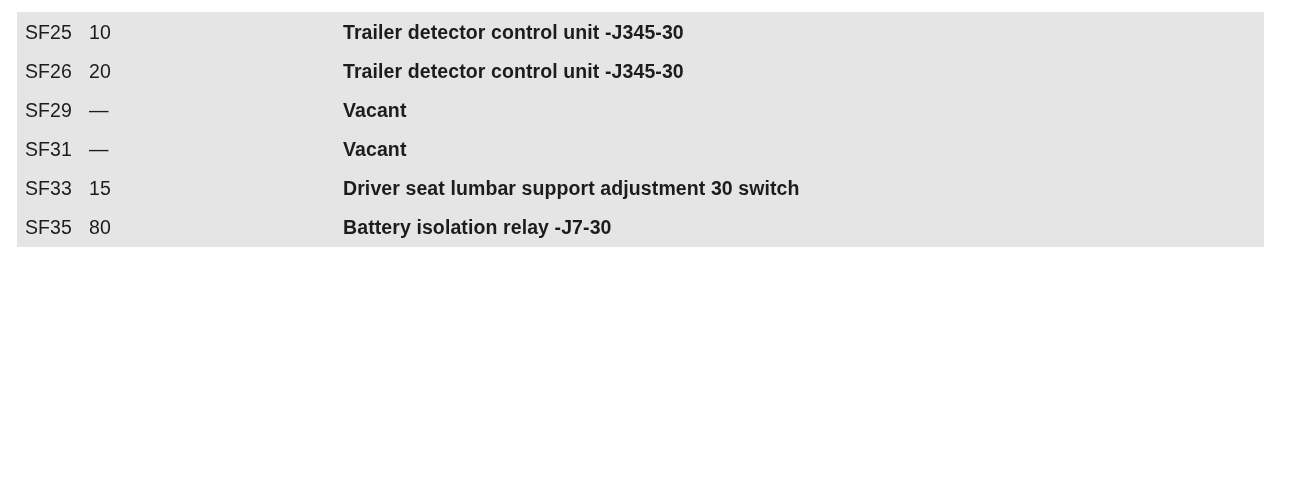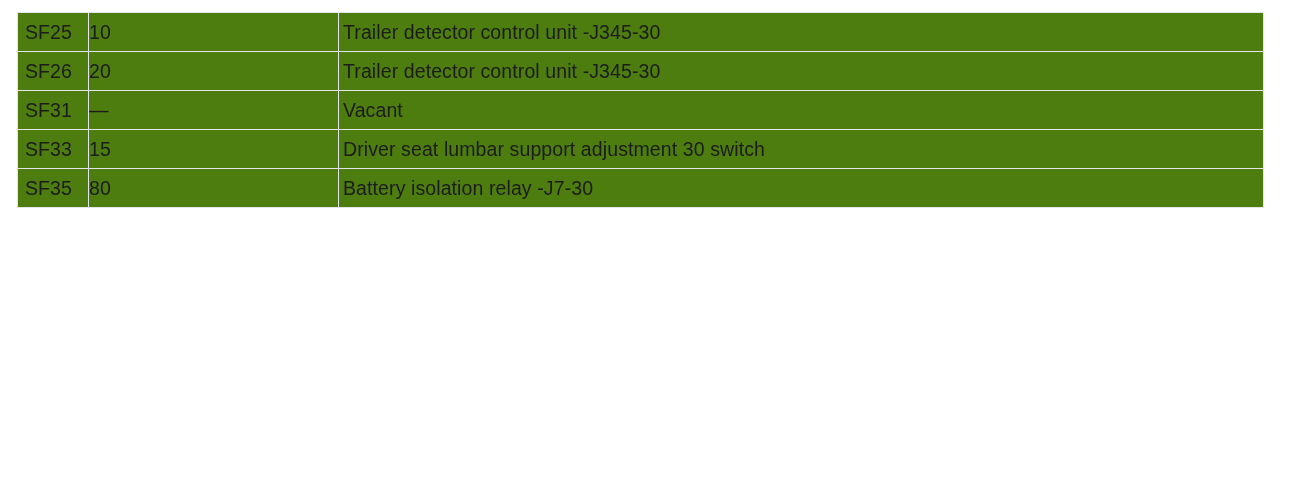--- a/index.html
+++ b/index.html
@@ -17,21 +17,21 @@
   #fuse-table-wrap {
     position: absolute;
     left: 17px;
     top: 12px;
     width: 1246px;
   }
   table.fuse-table {
     border-collapse: collapse;
     table-layout: fixed;
     width: 1246px;
-    background: #4d7c0f;
+    background: #e5e5e5;
   }
   table.fuse-table col.col-fuse   { width: 71px; }
   table.fuse-table col.col-amp    { width: 250px; }
   table.fuse-table col.col-desc   { width: 925px; }
 
   table.fuse-table td {
     border: 1px solid #e2e5ea;
     height: 38px;
     padding: 0 0 0 7px;
     font-size: 19.5px;
@@ -39,21 +39,21 @@
     font-weight: 400;
     letter-spacing: 0.1px;
     color: #1c1c1c;
     vertical-align: middle;
     white-space: nowrap;
     overflow: hidden;
     text-overflow: clip;
   }
   table.fuse-table td.cell-fuse { padding-left: 7px; }
   table.fuse-table td.cell-amp  { padding-left: 0; }
-  table.fuse-table td.cell-desc { padding-left: 4px; }
+  table.fuse-table td.cell-desc { padding-left: 4px; font-weight: bold; }
 </style>
 </head>
 <body>
 
 <div id="fuse-table-wrap">
   <table class="fuse-table">
     <colgroup>
       <col class="col-fuse">
       <col class="col-amp">
       <col class="col-desc">
@@ -63,20 +63,25 @@
           <td class="cell-fuse">SF25</td>
           <td class="cell-amp">10</td>
           <td class="cell-desc">Trailer detector control unit -J345-30</td>
         </tr>
         <tr>
           <td class="cell-fuse">SF26</td>
           <td class="cell-amp">20</td>
           <td class="cell-desc">Trailer detector control unit -J345-30</td>
         </tr>
         <tr>
+          <td class="cell-fuse">SF29</td>
+          <td class="cell-amp">—</td>
+          <td class="cell-desc">Vacant</td>
+        </tr>
+        <tr>
           <td class="cell-fuse">SF31</td>
           <td class="cell-amp">—</td>
           <td class="cell-desc">Vacant</td>
         </tr>
         <tr>
           <td class="cell-fuse">SF33</td>
           <td class="cell-amp">15</td>
           <td class="cell-desc">Driver seat lumbar support adjustment 30 switch</td>
         </tr>
         <tr>

